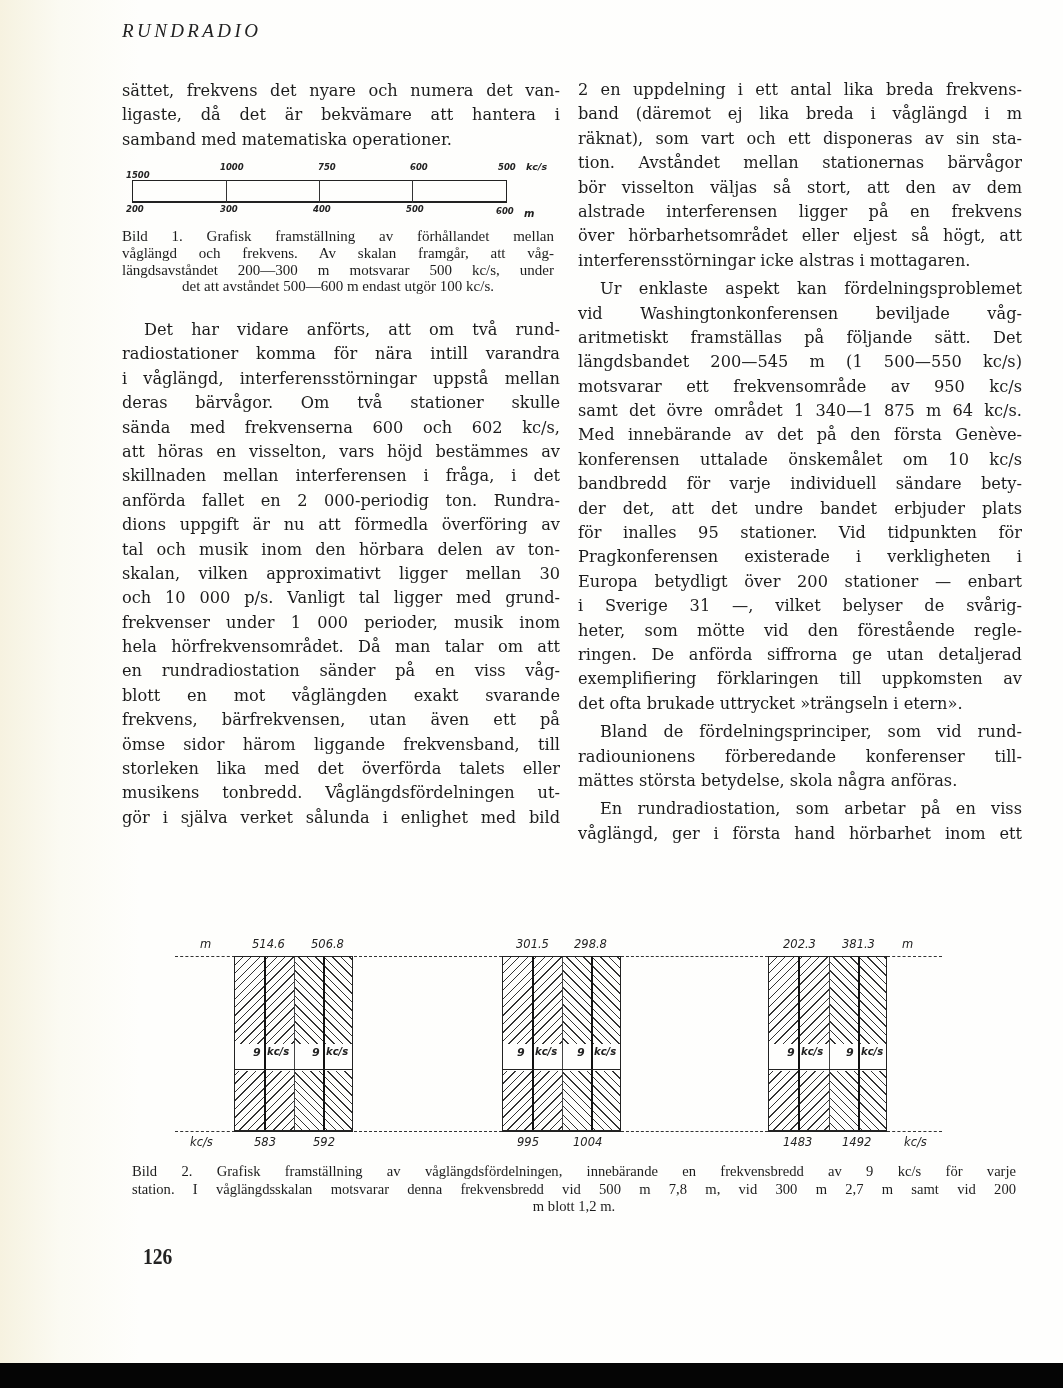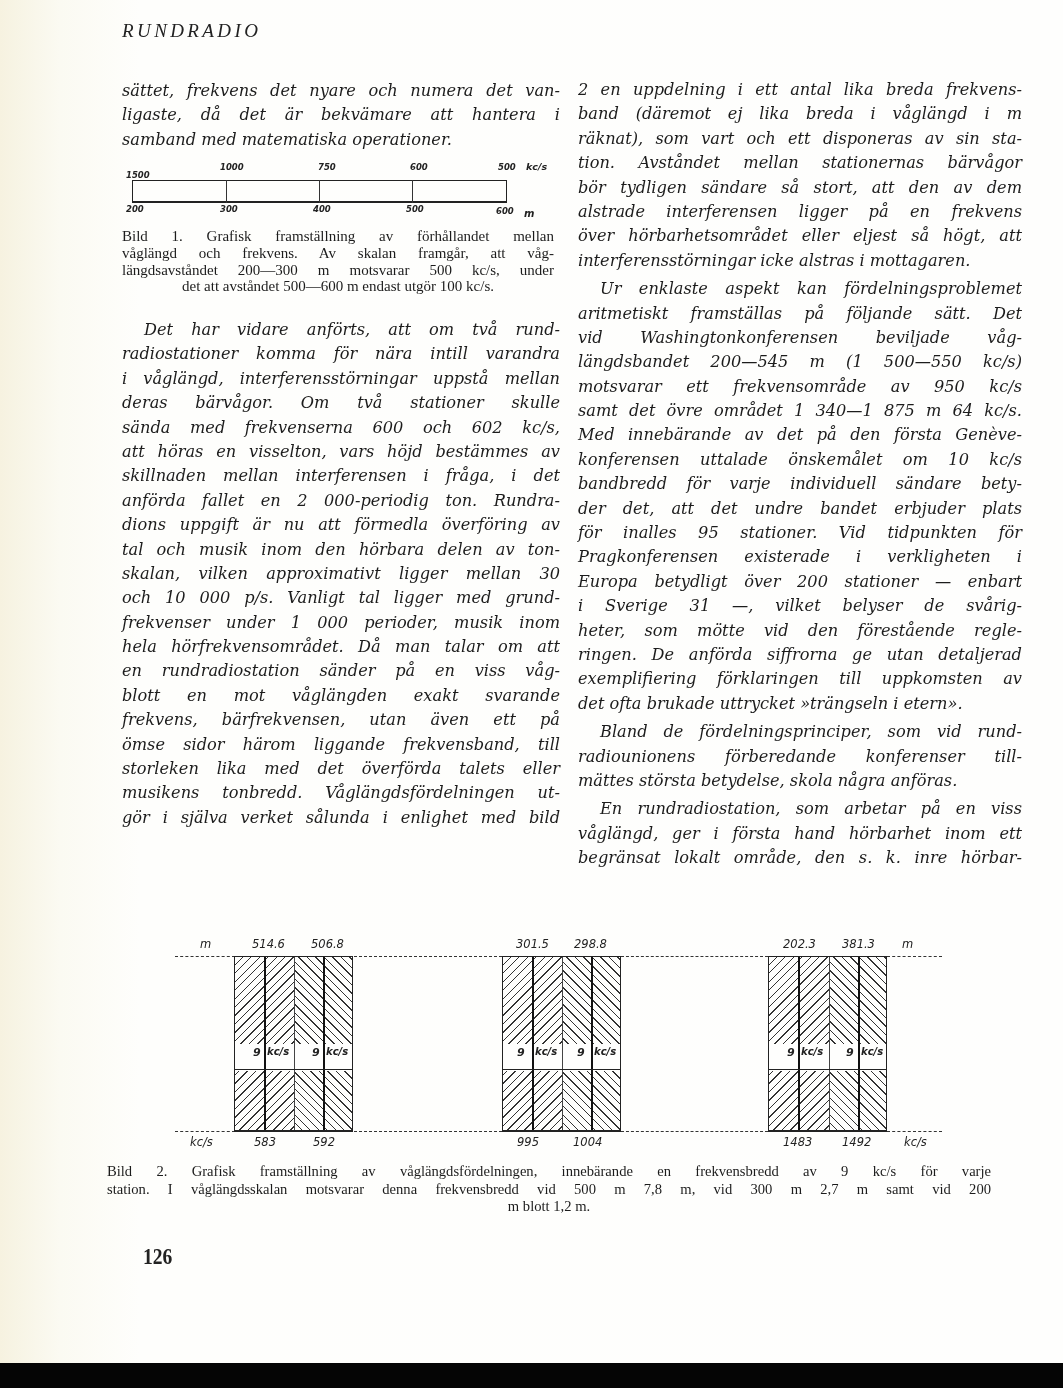--- a/index.html
+++ b/index.html
@@ -12,21 +12,21 @@
   .running-head {
     position: absolute; left: 122px; top: 20px;
     font-family: "Liberation Serif", serif; font-style: italic;
     font-size: 19px; letter-spacing: 3.4px; color: #222;
   }
   .col {
     position: absolute; width: 438px;
     font-family: "DejaVu Serif", serif;
     font-size: 16.2px; line-height: 24.4px; color: #1c1c1c;
   }
-  .col .line { display: block; white-space: nowrap; text-align: justify; text-align-last: justify; height: 24.4px; font-style: italic; }
+  .col .line { display: block; white-space: nowrap; text-align: justify; text-align-last: justify; height: 24.4px; }
   .col .line.last { text-align-last: left; }
   .col .line.indent { padding-left: 22px; }
   #col-left-top { left: 122px; top: 79px; }
   #col-left-bottom { left: 122px; top: 318px; }
   #col-right { left: 578px; top: 78px; width: 444px; }
 
   
   #fig1 { position: absolute; left: 122px; top: 160px; width: 420px; height: 60px; }
   #fig1 .tick-label {
     position: absolute; font-family: "DejaVu Sans", sans-serif; font-style: italic; font-weight: bold;
@@ -58,21 +58,21 @@
   .band .arrow-line { position: absolute; left: 0; right: 0; top: 112px; height: 1.2px; background: #222; }
   .band .lbl {
     position: absolute; top: 89px; font-family: "DejaVu Sans", sans-serif; font-style: italic; font-weight: bold;
     font-size: 11px; color: #222; background: #fefefd;
   }
   .fig-label {
     position: absolute; font-family: "DejaVu Sans", sans-serif; font-style: italic;
     font-size: 11.5px; color: #222;
   }
   .caption2 {
-    position: absolute; left: 107px; top: 1163px; width: 884px;
+    position: absolute; left: 132px; top: 1163px; width: 884px;
     font-family: "Liberation Serif", serif; font-size: 14.6px; line-height: 17.6px; color: #1c1c1c;
   }
   .caption2 .line { display: block; white-space: nowrap; text-align: justify; text-align-last: justify; }
   .caption2 .line.center { text-align: center; text-align-last: center; }
 
   .page-number {
     position: absolute; left: 143px; top: 1244px;
     font-family: "Liberation Serif", serif; font-size: 23px; font-weight: bold; color: #222;
     transform: scaleX(0.85); transform-origin: left;
   }
@@ -137,48 +137,47 @@
   <span class="line">storleken lika med det överförda talets eller</span>
   <span class="line">musikens tonbredd. Våglängdsfördelningen ut-</span>
   <span class="line">gör i själva verket sålunda i enlighet med bild</span>
 </div>
 
 <div class="col" id="col-right">
   <span class="line">2 en uppdelning i ett antal lika breda frekvens-</span>
   <span class="line">band (däremot ej lika breda i våglängd i m</span>
   <span class="line">räknat), som vart och ett disponeras av sin sta-</span>
   <span class="line">tion. Avståndet mellan stationernas bärvågor</span>
-  <span class="line">bör tydligen sändare så stort, att den av dem</span>
+  <span class="line">bör visselton väljas så stort, att den av dem</span>
   <span class="line">alstrade interferensen ligger på en frekvens</span>
   <span class="line">över hörbarhetsområdet eller eljest så högt, att</span>
   <span class="line last">interferensstörningar icke alstras i mottagaren.</span>
   <span class="line indent" style="margin-top:4px">Ur enklaste aspekt kan fördelningsproblemet</span>
+  <span class="line">vid Washingtonkonferensen beviljade våg-</span>
   <span class="line">aritmetiskt framställas på följande sätt. Det</span>
-  <span class="line">vid Washingtonkonferensen beviljade våg-</span>
   <span class="line">längdsbandet 200—545 m (1 500—550 kc/s)</span>
   <span class="line">motsvarar ett frekvensområde av 950 kc/s</span>
   <span class="line">samt det övre området 1 340—1 875 m 64 kc/s.</span>
   <span class="line">Med innebärande av det på den första Genève-</span>
   <span class="line">konferensen uttalade önskemålet om 10 kc/s</span>
   <span class="line">bandbredd för varje individuell sändare bety-</span>
   <span class="line">der det, att det undre bandet erbjuder plats</span>
   <span class="line">för inalles 95 stationer. Vid tidpunkten för</span>
   <span class="line">Pragkonferensen existerade i verkligheten i</span>
   <span class="line">Europa betydligt över 200 stationer — enbart</span>
   <span class="line">i Sverige 31 —, vilket belyser de svårig-</span>
   <span class="line">heter, som mötte vid den förestående regle-</span>
   <span class="line">ringen. De anförda siffrorna ge utan detaljerad</span>
   <span class="line">exemplifiering förklaringen till uppkomsten av</span>
   <span class="line last">det ofta brukade uttrycket »trängseln i etern».</span>
   <span class="line indent" style="margin-top:4px">Bland de fördelningsprinciper, som vid rund-</span>
   <span class="line">radiounionens förberedande konferenser till-</span>
   <span class="line last">mättes största betydelse, skola några anföras.</span>
   <span class="line indent" style="margin-top:4px">En rundradiostation, som arbetar på en viss</span>
   <span class="line">våglängd, ger i första hand hörbarhet inom ett</span>
-  <span class="line">begränsat lokalt område, den s. k. inre hörbar-</span>
 </div>
 
 <div id="fig2">
 
   <div class="dash" style="left:175px;width:60px;top:26px"></div>
   <div class="dash" style="left:354px;width:148px;top:26px"></div>
   <div class="dash" style="left:621px;width:147px;top:26px"></div>
   <div class="dash" style="left:887px;width:55px;top:26px"></div>
   <div class="dash" style="left:175px;width:60px;top:201px"></div>
   <div class="dash" style="left:354px;width:148px;top:201px"></div>

